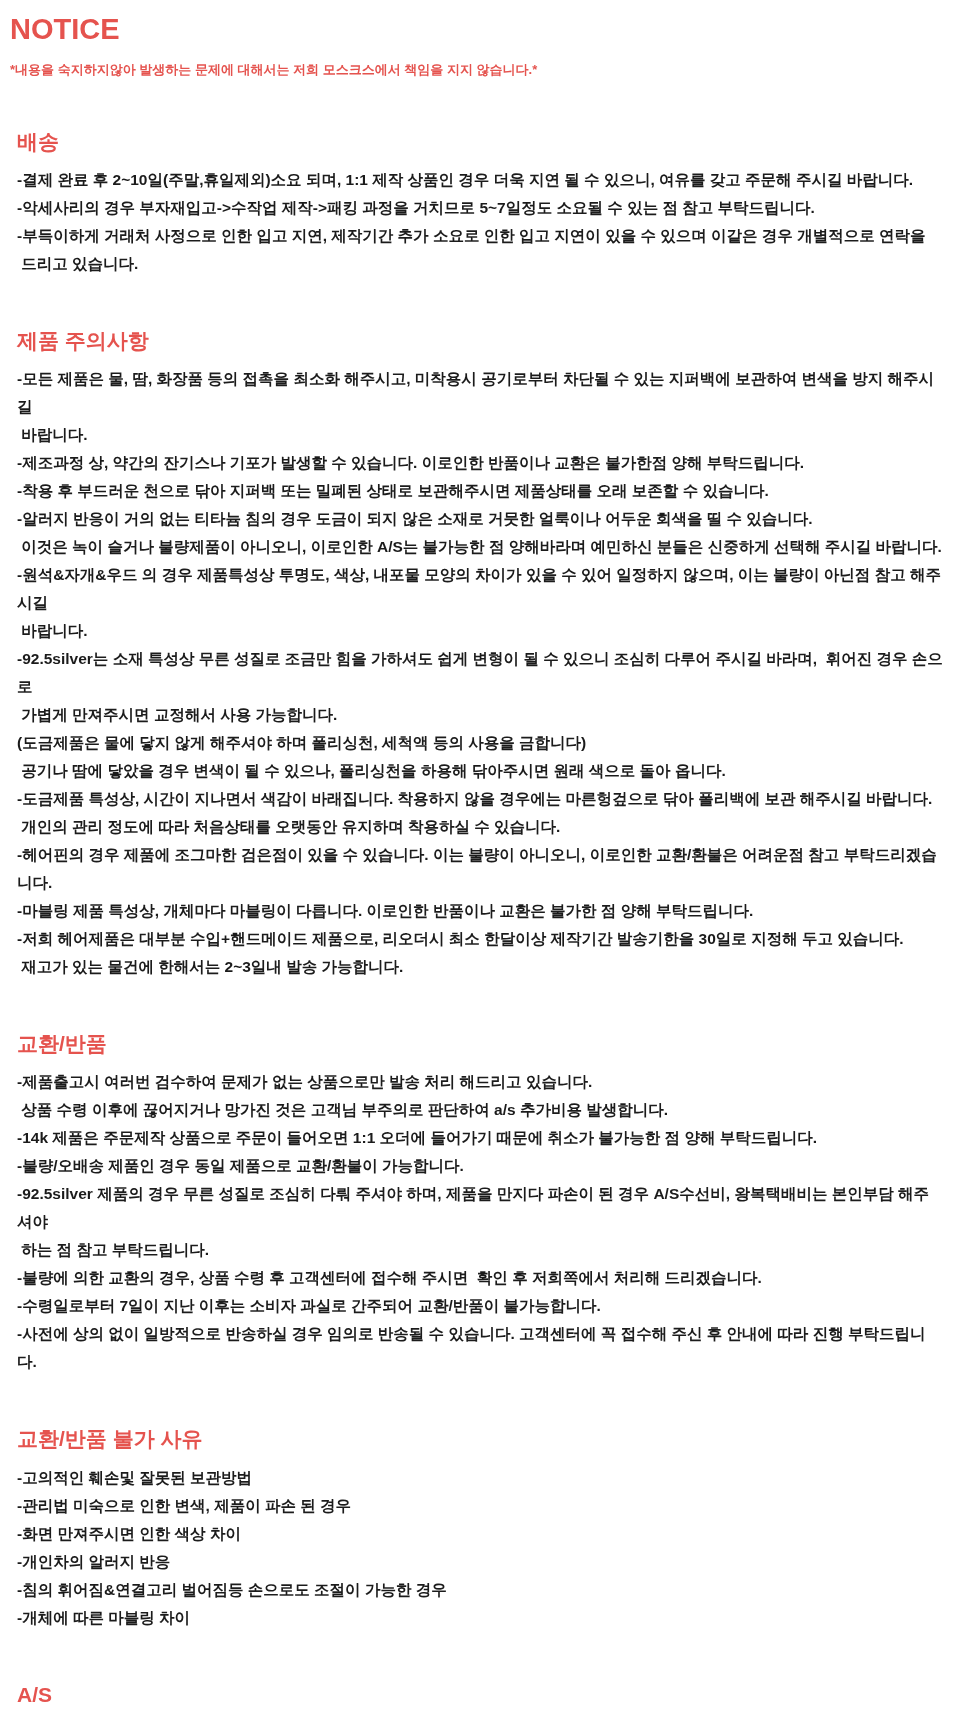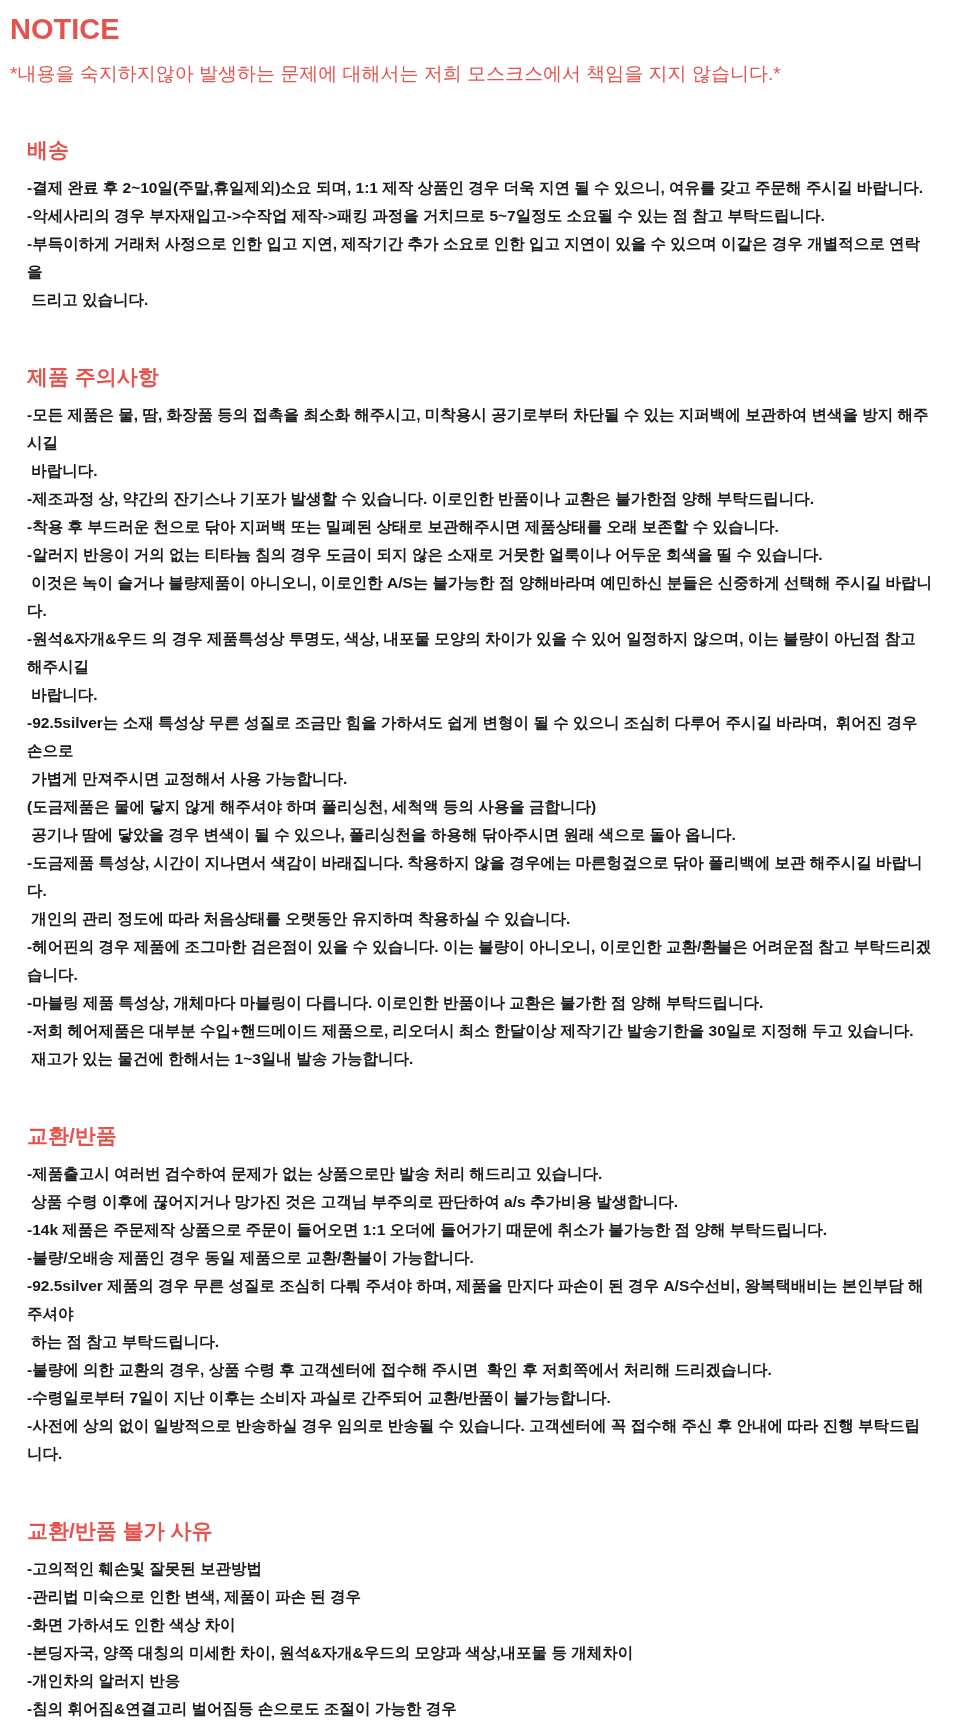--- a/index.html
+++ b/index.html
@@ -20,25 +20,25 @@
     margin: 0;
     color: var(--accent);
     font-size: 29px;
     font-weight: 700;
     line-height: 1.1;
     letter-spacing: 0px;
   }
   .page-subtitle {
     margin: 16px 0 0 0;
     color: var(--accent);
-    font-size: 19px;
-    font-weight: 400;
+    font-size: 13px;
+    font-weight: 700;
     line-height: 1.3;
   }
-  .notice-section { margin: 17px; }
+  .notice-section { margin: 7px; }
   .section-title {
     margin: 50px 0 12px 0;
     color: var(--accent);
     font-size: 21px;
     font-weight: 700;
     line-height: 1.2;
   }
   .notice-line {
     margin: 0;
     font-size: 15.5px;
@@ -74,40 +74,39 @@
         <p class="notice-line"> 바랍니다.</p>
         <p class="notice-line">-92.5silver는 소재 특성상 무른 성질로 조금만 힘을 가하셔도 쉽게 변형이 될 수 있으니 조심히 다루어 주시길 바라며,  휘어진 경우 손으로</p>
         <p class="notice-line"> 가볍게 만져주시면 교정해서 사용 가능합니다.</p>
         <p class="notice-line">(도금제품은 물에 닿지 않게 해주셔야 하며 폴리싱천, 세척액 등의 사용을 금합니다)</p>
         <p class="notice-line"> 공기나 땀에 닿았을 경우 변색이 될 수 있으나, 폴리싱천을 하용해 닦아주시면 원래 색으로 돌아 옵니다.</p>
         <p class="notice-line">-도금제품 특성상, 시간이 지나면서 색감이 바래집니다. 착용하지 않을 경우에는 마른헝겊으로 닦아 폴리백에 보관 해주시길 바랍니다.</p>
         <p class="notice-line"> 개인의 관리 정도에 따라 처음상태를 오랫동안 유지하며 착용하실 수 있습니다.</p>
         <p class="notice-line">-헤어핀의 경우 제품에 조그마한 검은점이 있을 수 있습니다. 이는 불량이 아니오니, 이로인한 교환/환불은 어려운점 참고 부탁드리겠습니다.</p>
         <p class="notice-line">-마블링 제품 특성상, 개체마다 마블링이 다릅니다. 이로인한 반품이나 교환은 불가한 점 양해 부탁드립니다.</p>
         <p class="notice-line">-저희 헤어제품은 대부분 수입+핸드메이드 제품으로, 리오더시 최소 한달이상 제작기간 발송기한을 30일로 지정해 두고 있습니다.</p>
-        <p class="notice-line"> 재고가 있는 물건에 한해서는 1~3일내 발송 가능합니다.</p>
+        <p class="notice-line"> 재고가 있는 물건에 한해서는 2~3일내 발송 가능합니다.</p>
       </section>
       <section class="notice-section">
         <h2 class="section-title">교환/반품</h2>
         <p class="notice-line">-제품출고시 여러번 검수하여 문제가 없는 상품으로만 발송 처리 해드리고 있습니다.</p>
         <p class="notice-line"> 상품 수령 이후에 끊어지거나 망가진 것은 고객님 부주의로 판단하여 a/s 추가비용 발생합니다.</p>
         <p class="notice-line">-14k 제품은 주문제작 상품으로 주문이 들어오면 1:1 오더에 들어가기 때문에 취소가 불가능한 점 양해 부탁드립니다.</p>
         <p class="notice-line">-불량/오배송 제품인 경우 동일 제품으로 교환/환불이 가능합니다.</p>
         <p class="notice-line">-92.5silver 제품의 경우 무른 성질로 조심히 다뤄 주셔야 하며, 제품을 만지다 파손이 된 경우 A/S수선비, 왕복택배비는 본인부담 해주셔야</p>
         <p class="notice-line"> 하는 점 참고 부탁드립니다.</p>
         <p class="notice-line">-불량에 의한 교환의 경우, 상품 수령 후 고객센터에 접수해 주시면  확인 후 저희쪽에서 처리해 드리겠습니다.</p>
         <p class="notice-line">-수령일로부터 7일이 지난 이후는 소비자 과실로 간주되어 교환/반품이 불가능합니다.</p>
         <p class="notice-line">-사전에 상의 없이 일방적으로 반송하실 경우 임의로 반송될 수 있습니다. 고객센터에 꼭 접수해 주신 후 안내에 따라 진행 부탁드립니다.</p>
       </section>
       <section class="notice-section">
         <h2 class="section-title">교환/반품 불가 사유</h2>
         <p class="notice-line">-고의적인 훼손및 잘못된 보관방법</p>
         <p class="notice-line">-관리법 미숙으로 인한 변색, 제품이 파손 된 경우</p>
-        <p class="notice-line">-화면 가하셔도 인한 색상 차이</p>
-        <p class="notice-line">-본딩자국, 양쪽 대칭의 미세한 차이, 원석&amp;자개&amp;우드의 모양과 색상,내포물 등 개체차이</p>
+        <p class="notice-line">-화면 만져주시면 인한 색상 차이</p>
         <p class="notice-line">-개인차의 알러지 반응</p>
         <p class="notice-line">-침의 휘어짐&amp;연결고리 벌어짐등 손으로도 조절이 가능한 경우</p>
         <p class="notice-line">-개체에 따른 마블링 차이</p>
       </section>
       <section class="notice-section">
         <h2 class="section-title">A/S</h2>
       </section>
     </div>
 </div>
 

